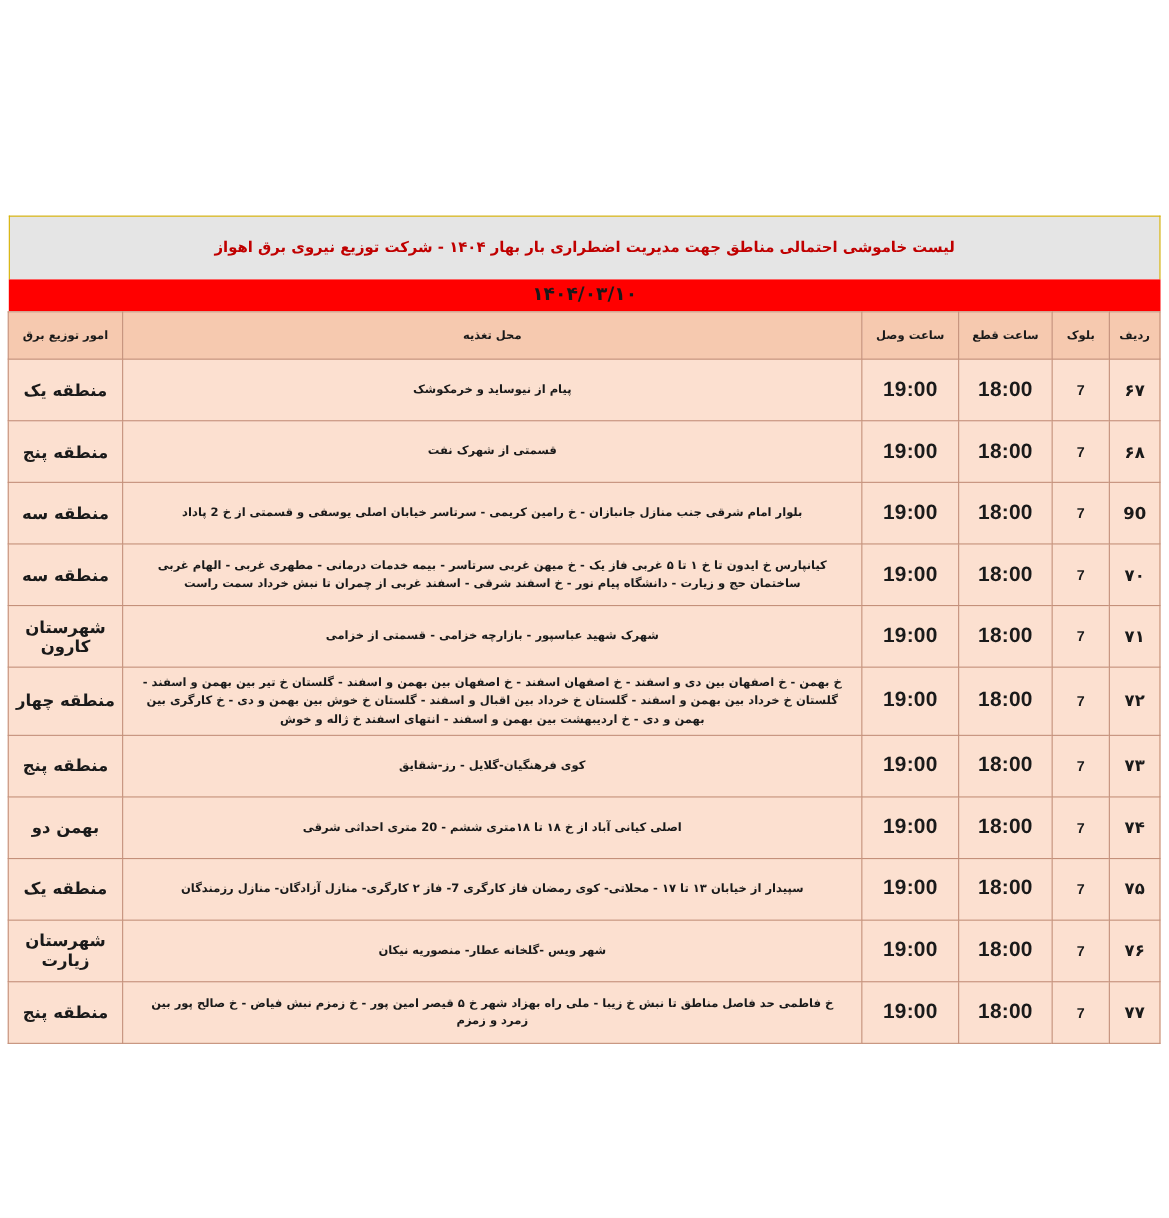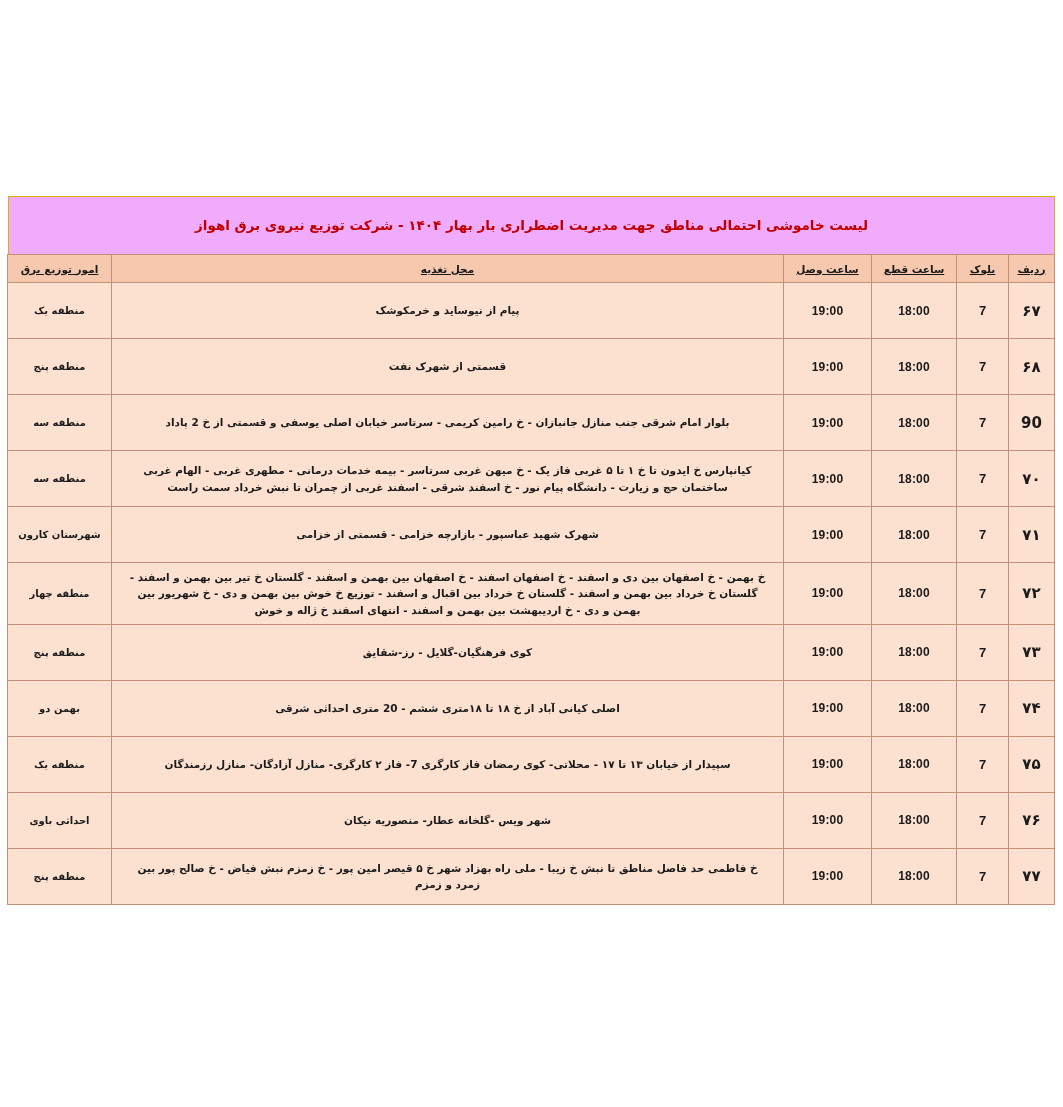--- a/index.html
+++ b/index.html
@@ -17,21 +17,21 @@
 
   #sheet {
     position: absolute;
     left: 8px;
     top: 196px;
     width: 1047px;
   }
 
   
   .title-bar {
-    background: #f0abfc;
+    background: #e5e5e5;
     border: 1px solid #d9b300;
     border-bottom: none;
     height: 58px;
     display: flex;
     align-items: center;
     justify-content: center;
     box-sizing: border-box;
   }
   .title-bar .title-text {
     color: #c00000;
@@ -73,22 +73,21 @@
     text-align: center;
     vertical-align: middle;
     color: #1a1a1a;
   }
 
   thead th {
     background: #f6c9af;
     font-size: 10.5px;
     font-weight: bold;
     height: 28px;
-    padding: 0 3px;
-    text-decoration: underline;
+    padding: 15px 3px;
   }
 
   tbody td {
     background: #fce0d0;
     padding: 6px 5px;
   }
 
   
   col.c-radif   { width: 46px;  }
   col.c-blok    { width: 52px;  }
@@ -100,47 +99,50 @@
   td.radif {
     font-size: 15px;
     font-weight: bold;
   }
   td.blok {
     font-size: 13px;
     font-weight: bold;
     font-family: "Liberation Sans", sans-serif;
   }
   td.time {
-    font-size: 12px;
+    font-size: 19px;
     font-weight: bold;
     font-family: "Liberation Sans", sans-serif;
     letter-spacing: 0.2px;
   }
   td.mahal {
     font-size: 10.5px;
     font-weight: bold;
     line-height: 1.55;
     padding: 6px 14px;
   }
   td.omur {
-    font-size: 10px;
+    font-size: 15px;
     font-weight: bold;
   }
 
   tbody tr { height: 56px; }
 </style>
 </head>
 <body>
 
 <div id="sheet">
 
   <div class="title-bar">
     <div class="title-text">لیست خاموشی احتمالی مناطق جهت مدیریت اضطراری بار بهار ۱۴۰۴ - شرکت توزیع نیروی برق اهواز</div>
   </div>
 
+  <div class="date-bar">
+    <div class="date-text">۱۴۰۴/۰۳/۱۰</div>
+  </div>
 
   <table class="outage">
     <colgroup>
       <col class="c-radif">
         <col class="c-blok">
         <col class="c-ghat">
       <col class="c-vasl">
         <col class="c-mahal">
         <col class="c-omur">
     </colgroup>
@@ -193,21 +195,21 @@
           <td class="time">18:00</td>
           <td class="time">19:00</td>
           <td class="mahal">شهرک شهید عباسپور - بازارچه خزامی - قسمتی از خزامی</td>
           <td class="omur">شهرستان کارون</td>
         </tr>
         <tr>
           <td class="radif">۷۲</td>
           <td class="blok">7</td>
           <td class="time">18:00</td>
           <td class="time">19:00</td>
-          <td class="mahal">خ بهمن - خ اصفهان بین دی و اسفند - خ اصفهان اسفند - خ اصفهان بین بهمن و اسفند - گلستان خ تیر بین بهمن و اسفند - گلستان خ خرداد بین بهمن و اسفند - گلستان خ خرداد بین اقبال و اسفند - توزیع خ خوش بین بهمن و دی - خ شهریور بین بهمن و دی - خ اردیبهشت بین بهمن و اسفند - انتهای اسفند خ ژاله و خوش</td>
+          <td class="mahal">خ بهمن - خ اصفهان بین دی و اسفند - خ اصفهان اسفند - خ اصفهان بین بهمن و اسفند - گلستان خ تیر بین بهمن و اسفند - گلستان خ خرداد بین بهمن و اسفند - گلستان خ خرداد بین اقبال و اسفند - گلستان خ خوش بین بهمن و دی - خ کارگری بین بهمن و دی - خ اردیبهشت بین بهمن و اسفند - انتهای اسفند خ ژاله و خوش</td>
           <td class="omur">منطقه چهار</td>
         </tr>
         <tr>
           <td class="radif">۷۳</td>
           <td class="blok">7</td>
           <td class="time">18:00</td>
           <td class="time">19:00</td>
           <td class="mahal">کوی فرهنگیان-گلایل - رز-شقایق</td>
           <td class="omur">منطقه پنج</td>
         </tr>
@@ -226,21 +228,21 @@
           <td class="time">19:00</td>
           <td class="mahal">سپیدار از خیابان ۱۳ تا ۱۷ - محلاتی- کوی رمضان فاز کارگری 7- فاز ۲ کارگری- منازل آزادگان- منازل رزمندگان</td>
           <td class="omur">منطقه یک</td>
         </tr>
         <tr>
           <td class="radif">۷۶</td>
           <td class="blok">7</td>
           <td class="time">18:00</td>
           <td class="time">19:00</td>
           <td class="mahal">شهر ویس -گلخانه عطار- منصوریه نیکان</td>
-          <td class="omur">احداثی باوی</td>
+          <td class="omur">شهرستان زیارت</td>
         </tr>
         <tr>
           <td class="radif">۷۷</td>
           <td class="blok">7</td>
           <td class="time">18:00</td>
           <td class="time">19:00</td>
           <td class="mahal">خ فاطمی حد فاصل مناطق تا نبش خ زیبا - ملی راه بهزاد شهر خ ۵ قیصر امین پور - خ زمزم نبش فیاض - خ صالح پور بین زمرد و زمزم</td>
           <td class="omur">منطقه پنج</td>
         </tr>
       </tbody>

